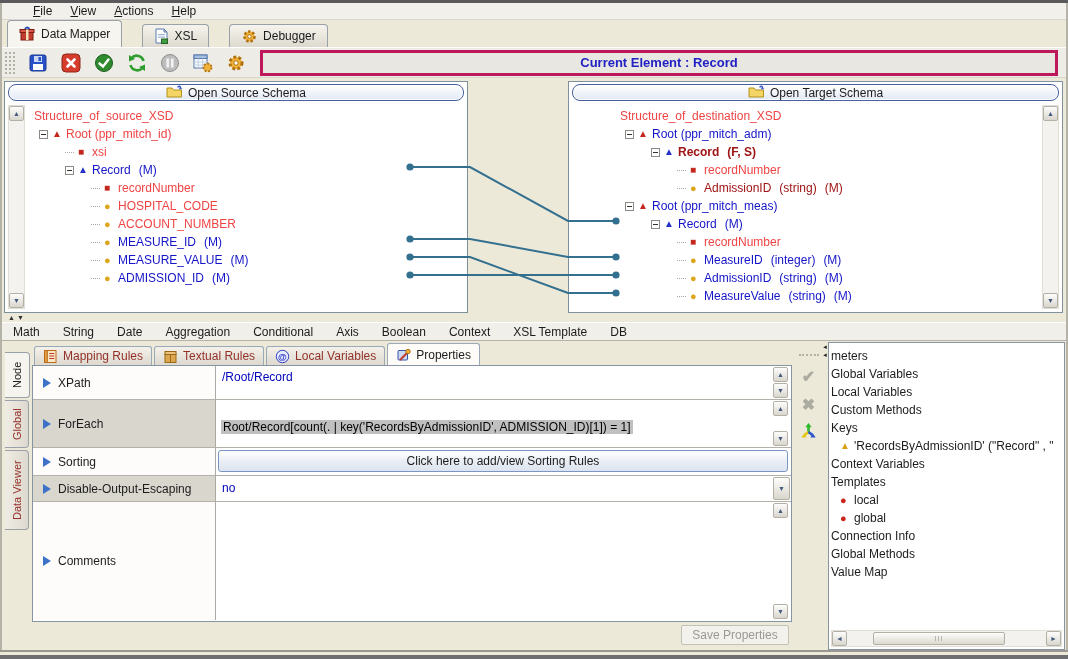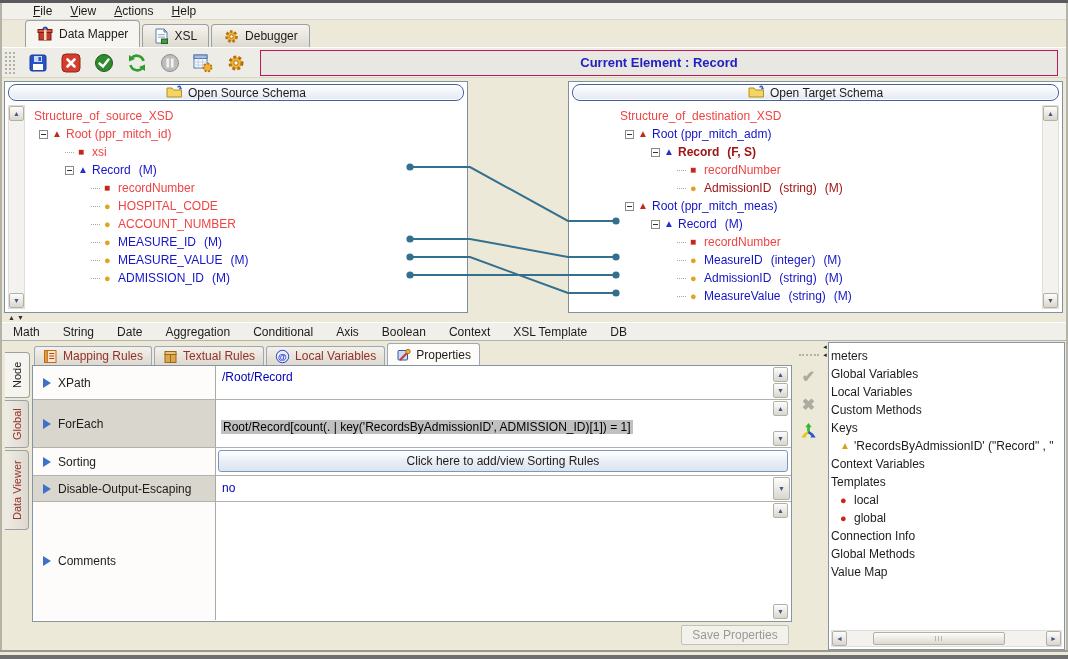--- a/index.html
+++ b/index.html
@@ -11,32 +11,32 @@
   #top-strip{left:0;top:0;width:1068px;height:3px;background:#5a5a5c;}
   #lborder{left:0;top:3px;width:2px;height:647px;background:#b5b2a8;}
   #rborder{left:1066px;top:3px;width:2px;height:647px;background:#b5b2a8;}
   #bborder1{left:0;top:650px;width:1068px;height:2px;background:#9a978e;}
   #bborder2{left:0;top:655px;width:1068px;height:4px;background:#6e6e70;}
   
   #menubar{left:2px;top:3px;width:1064px;height:17px;background:#f2f0ea;border-bottom:1px solid #d9d6cd;
     display:flex;align-items:center;padding-left:22px;}
   .menu-item{padding:0 9px;cursor:default;}
   
-  #apptabs{left:2px;top:20px;width:1064px;height:27px;display:flex;align-items:flex-end;padding-left:23px;gap:2px;}
+  #apptabs{left:2px;top:20px;width:1064px;height:27px;display:flex;align-items:flex-end;padding-left:5px;gap:20px;}
   .apptab{display:flex;align-items:center;gap:5px;padding:0 11px;height:23px;
     background:linear-gradient(#f6f4ee,#ddd9cf);border:1px solid #9aa0a8;border-bottom:none;
     border-radius:4px 4px 0 0;}
   .apptab.selected{height:27px;background:#f7f5f0;}
   
   #toolbar{left:2px;top:47px;width:1064px;height:31px;background:#eeece6;border-top:1px solid #fff;
     border-bottom:1px solid #d8d5cc;display:flex;align-items:center;padding-left:2px;}
   .grip{width:13px;height:24px;margin-right:6px;
     background-image:radial-gradient(#b4b1a6 1px,transparent 1.2px);background-size:4px 4px;}
   .tbtn{width:30px;height:27px;display:flex;align-items:center;justify-content:center;margin-right:3px;}
-  #status{flex:1;height:26px;margin:0 8px 0 6px;background:#e9e7e1;border:1px solid #be185d;
+  #status{flex:1;height:26px;margin:0 8px 0 6px;background:#e9e7e1;border:3px solid #be185d;
     display:flex;align-items:center;justify-content:center;color:#2121c4;font-weight:bold;font-size:13px;}
   
   .schema-panel{background:#fff;border:1px solid #7f919f;}
   #source-panel{left:4px;top:81px;width:464px;height:232px;}
   #target-panel{left:568px;top:81px;width:495px;height:232px;}
   .schema-btn{position:absolute;left:3px;right:3px;top:2px;height:17px;border:1px solid #46609e;border-radius:8px;
     background:linear-gradient(#ffffff,#e2e8f3);display:flex;align-items:center;justify-content:center;gap:5px;
     box-shadow:inset 0 0 0 1px #fdfdff;}
   .tree-area{position:absolute;left:1px;right:1px;top:21px;bottom:1px;background:#fff;overflow:hidden;}
   .vscroll{position:absolute;top:2px;bottom:2px;width:17px;background:#f3f2ef;border:1px solid #e0ded7;

